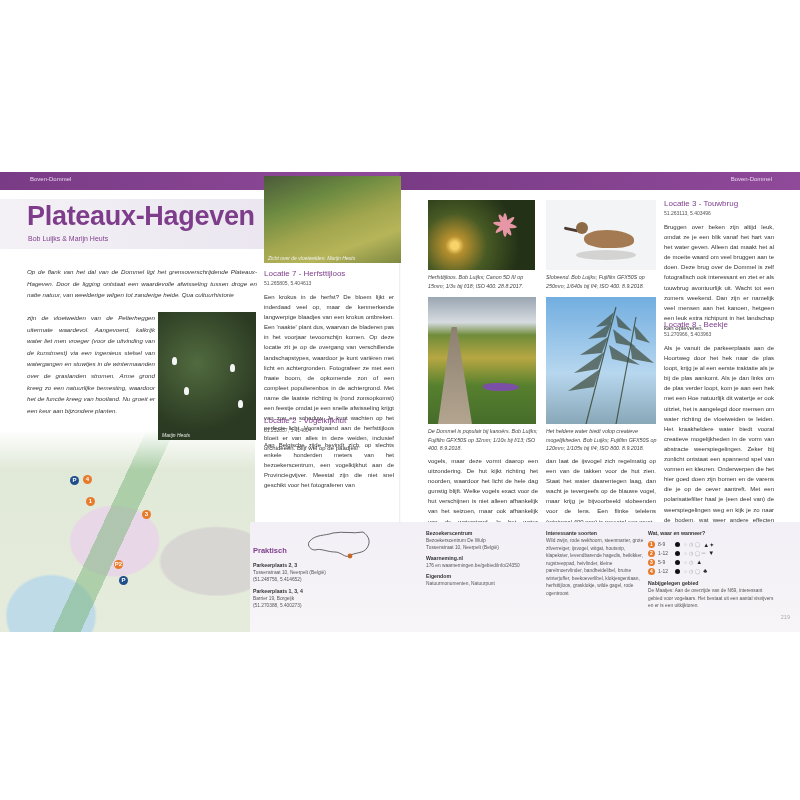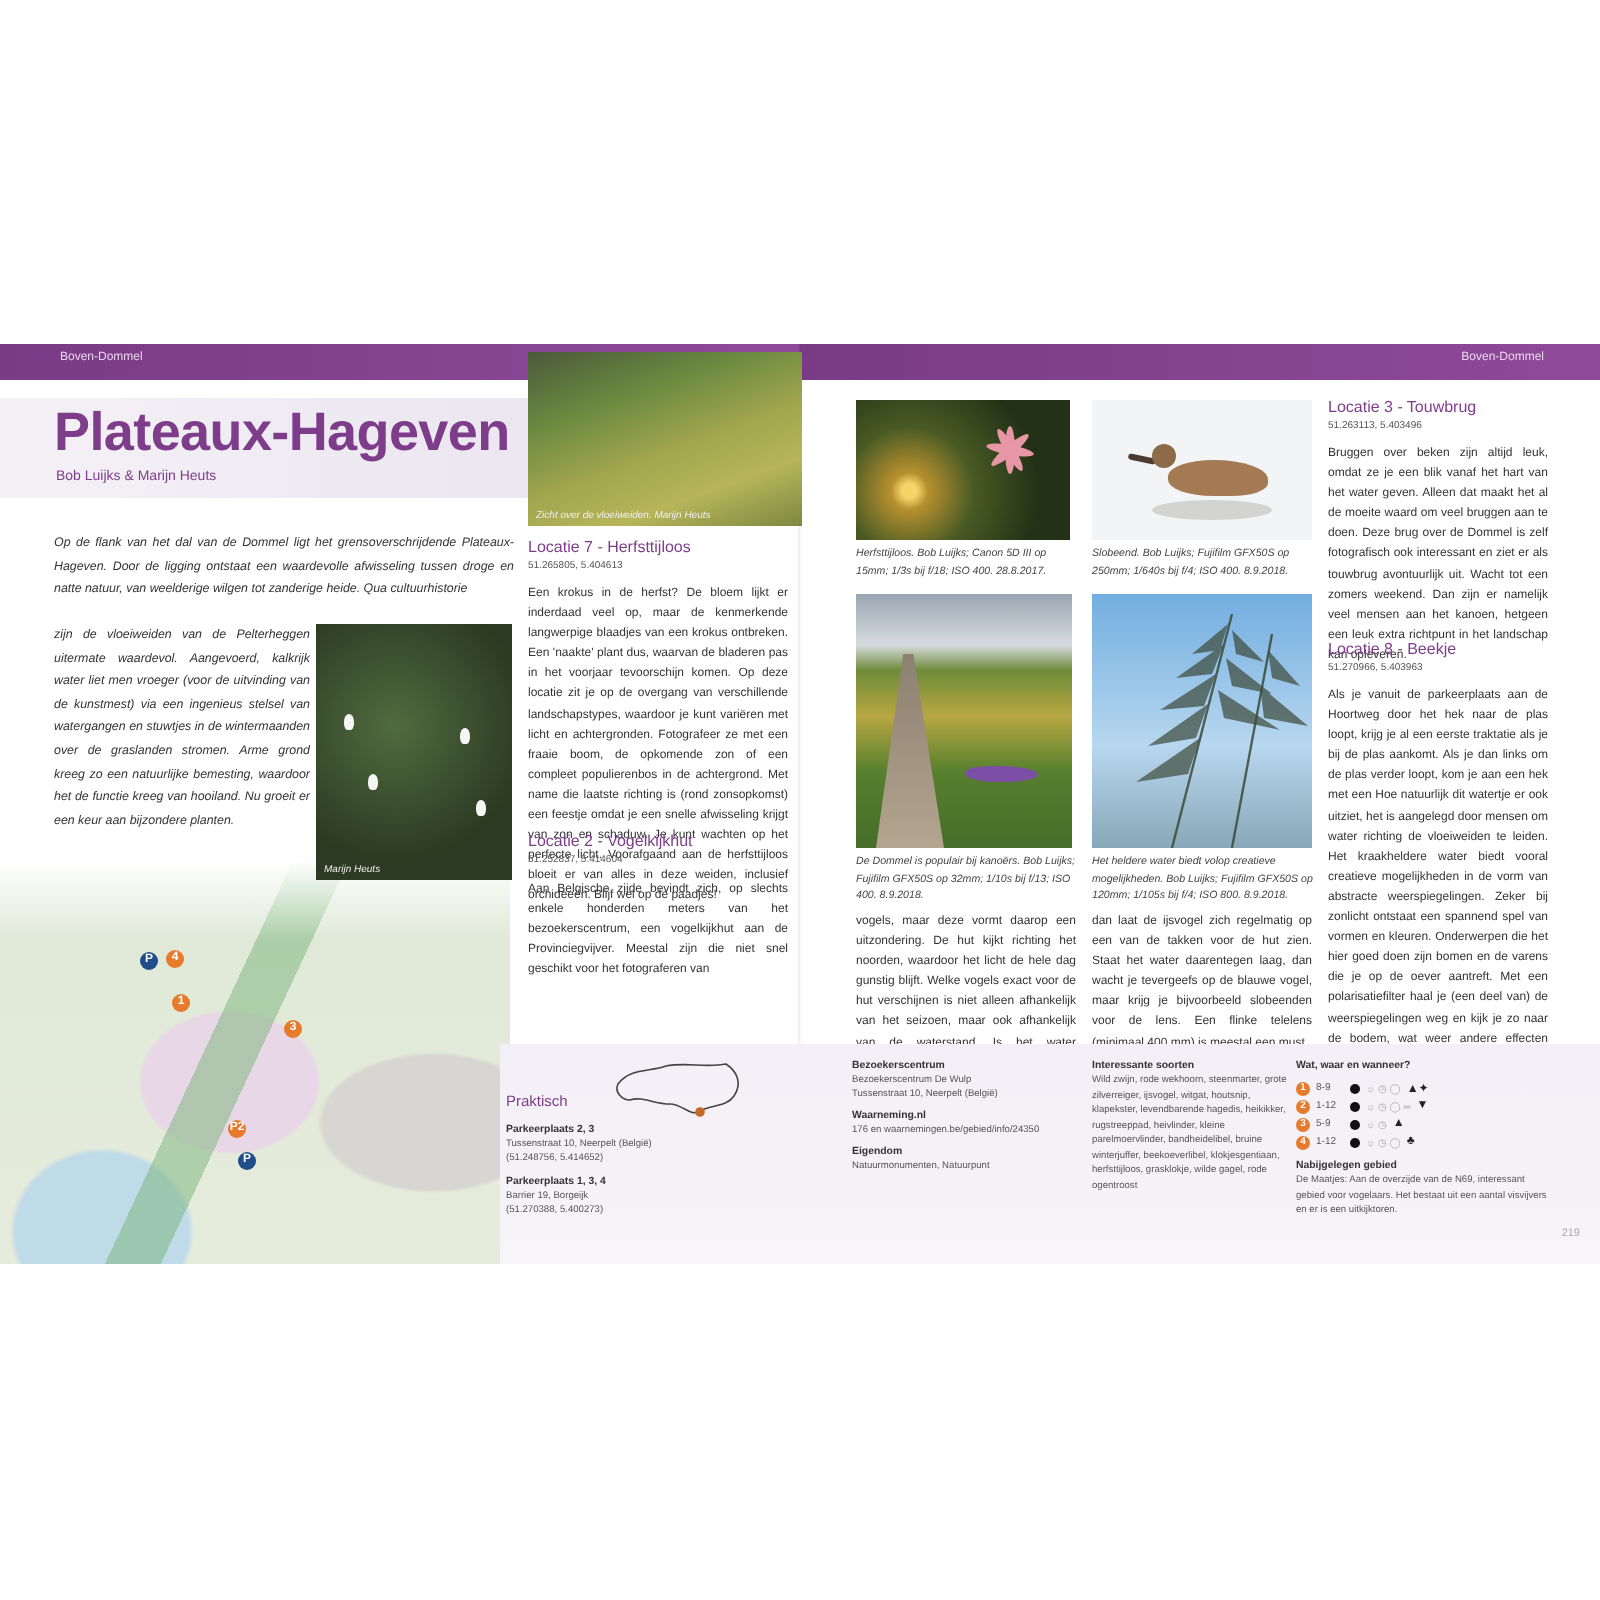--- a/index.html
+++ b/index.html
@@ -61,21 +61,21 @@
   .duck-reflect { position: absolute; left: 30px; top: 50px; width: 60px; height: 10px; background: rgba(120,110,100,0.25); border-radius: 50%; }
 
   .photo-bridge { left: 428px; top: 125px; width: 108px; height: 127px; background: linear-gradient(180deg,#9aa6b2 0%,#d6dbe0 20%,#6f8c3a 30%,#b7a742 48%,#56802e 70%,#466d2a 100%); }
   .boardwalk { position: absolute; left: 10px; top: 30px; width: 34px; height: 97px; background: linear-gradient(180deg,#8c8070,#b3a58f); clip-path: polygon(40% 0,55% 0,100% 100%,0 100%); }
   .boat { position: absolute; left: 55px; top: 86px; width: 36px; height: 8px; background: #7b4fa6; border-radius: 40% 60% 50% 50%; }
   .photo-fern { left: 546px; top: 125px; width: 110px; height: 127px; background: linear-gradient(180deg,#72aee0,#b7d7ef 60%,#88a7b7); }
 
   .practical { position: absolute; left: 250px; top: 350px; width: 550px; height: 110px; background: linear-gradient(180deg,#f3eff6,#f7f5f8); }
   .practical .hdr { position: absolute; font-size: 5.2px; font-weight: bold; color: #333; }
   .practical .txt { position: absolute; font-size: 4.8px; line-height: 7.5px; color: #555; }
-  .practical-title { position: absolute; left: 3px; top: 24px; font-size: 7.5px; font-weight: normal; color: #7e3d8b; }
+  .practical-title { position: absolute; left: 3px; top: 24px; font-size: 7.5px; font-weight: bold; color: #7e3d8b; }
   .legend-row { position: absolute; left: 398px; height: 8px; font-size: 5px; color: #555; display: flex; align-items: center; gap: 3px; }
   .num-badge { width: 7px; height: 7px; border-radius: 50%; background: #e77a2b; color: #fff; font-size: 5px; font-weight: bold; text-align: center; line-height: 7px; }
   .dot-black { width: 5px; height: 5px; background: #111; border-radius: 50%; }
   .ghost-icon { font-size: 5px; color: #aaa; }
   .page-num { position: absolute; right: 10px; bottom: 12px; font-size: 5.5px; color: #aaa; }
 </style>
 </head>
 <body>
 
 <div class="spread">

